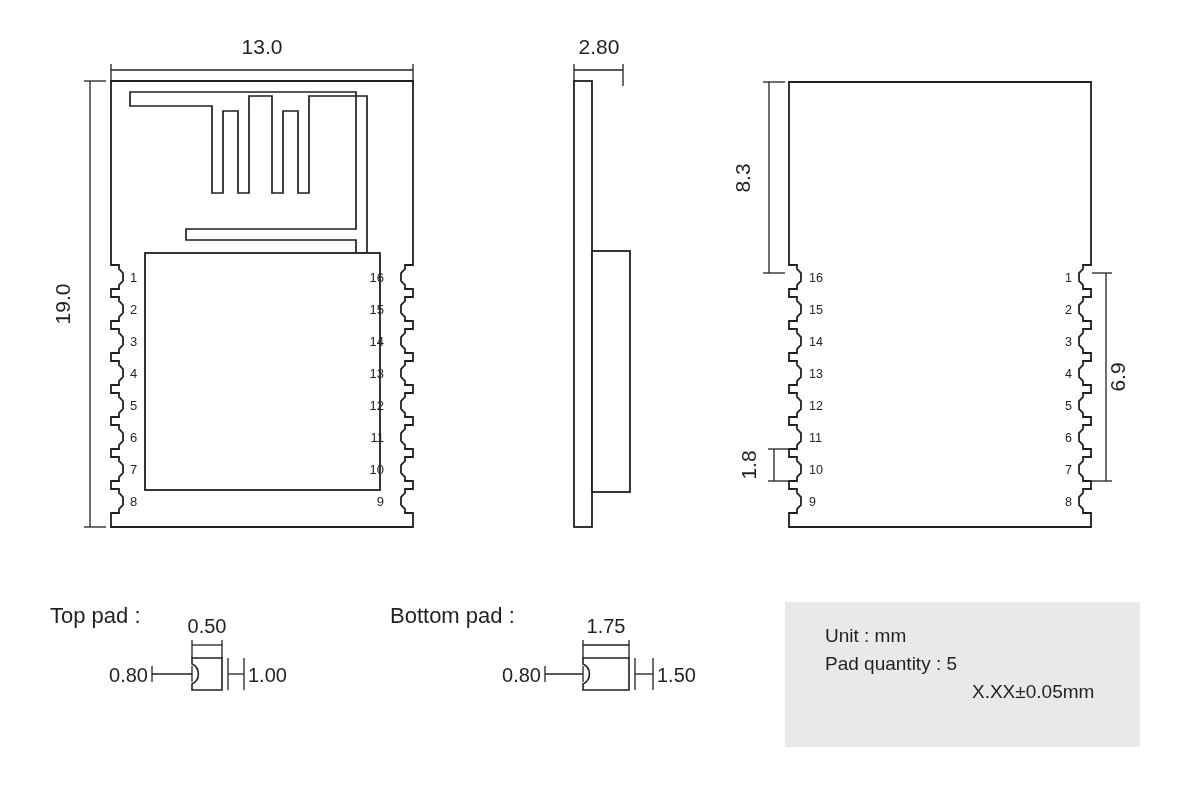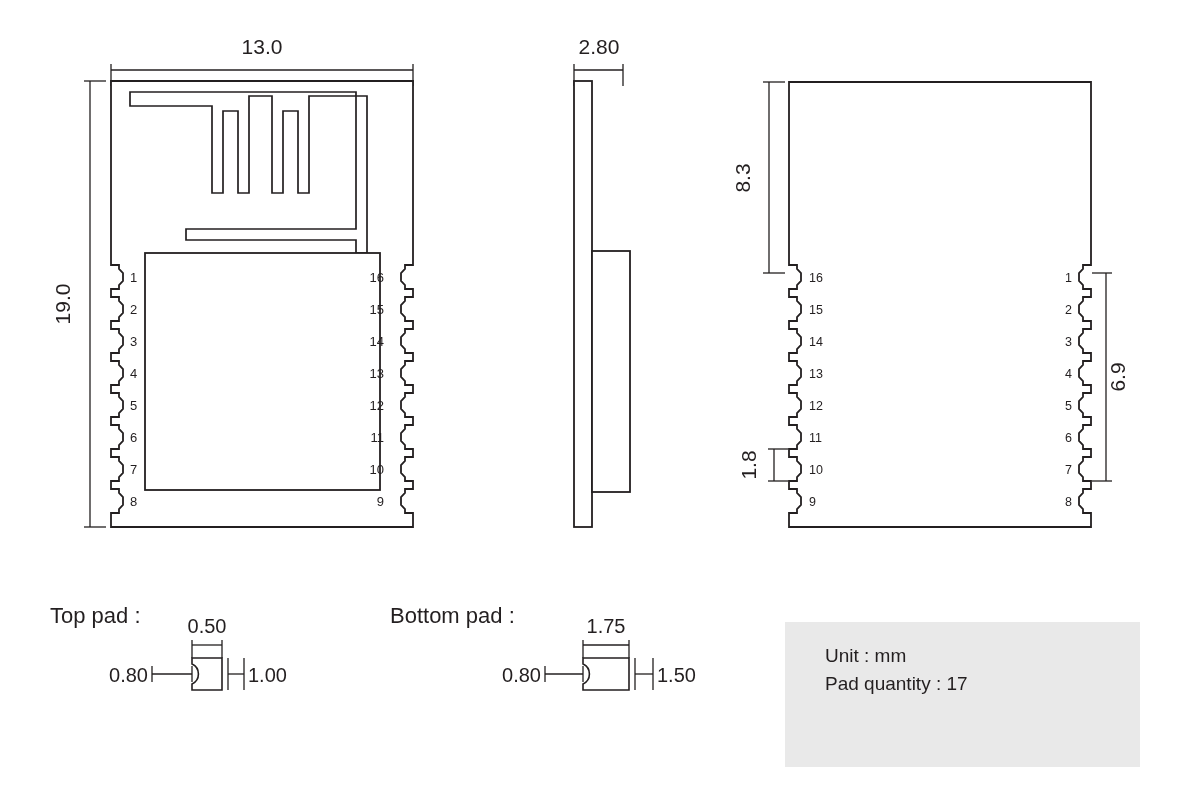--- a/index.html
+++ b/index.html
@@ -75,21 +75,20 @@
     font-size: 20px;
     fill: #231f20;
   }
   .notebox {
     position: absolute;
     left: 785px;
     top: 602px;
     width: 355px;
     height: 145px;
     background: #e9e9e9;
-    margin-top: 20px;
   }
   .notebox-inner {
     position: absolute;
     left: 40px;
     top: 20px;
     font-size: 19px;
     line-height: 28px;
     color: #231f20;
   }
   .note-line { white-space: pre; }
@@ -350,17 +349,18 @@
       <text class="paddim" x="606" y="633" text-anchor="middle">1.75</text>
       <text class="paddim" x="541" y="682" text-anchor="end">0.80</text>
       <text class="paddim" x="657" y="682">1.50</text>
     </g>
 
   </svg>
 
   <div class="notebox">
     <div class="notebox-inner">
       <div class="note-line">Unit : mm</div>
-      <div class="note-line">Pad quantity : 17</div>
+      <div class="note-line">Pad quantity : 5</div>
+      <div class="note-line indent">X.XX±0.05mm</div>
     </div>
   </div>
 
 </div>
 
 </body></html>

